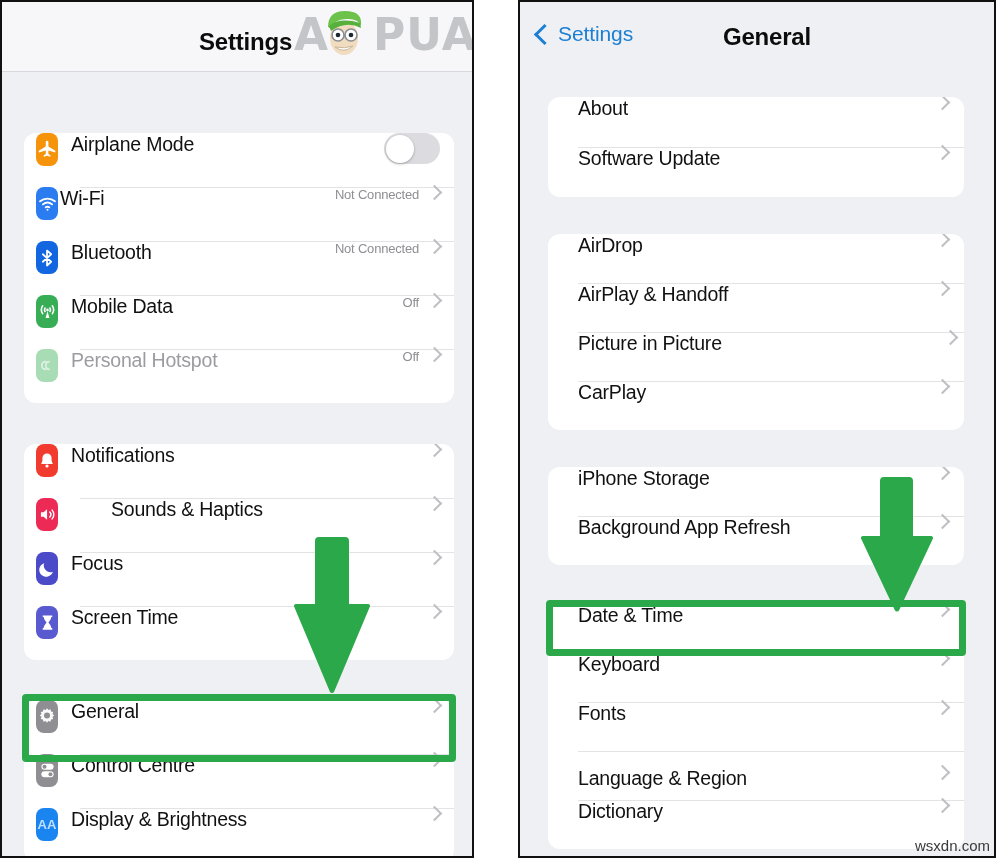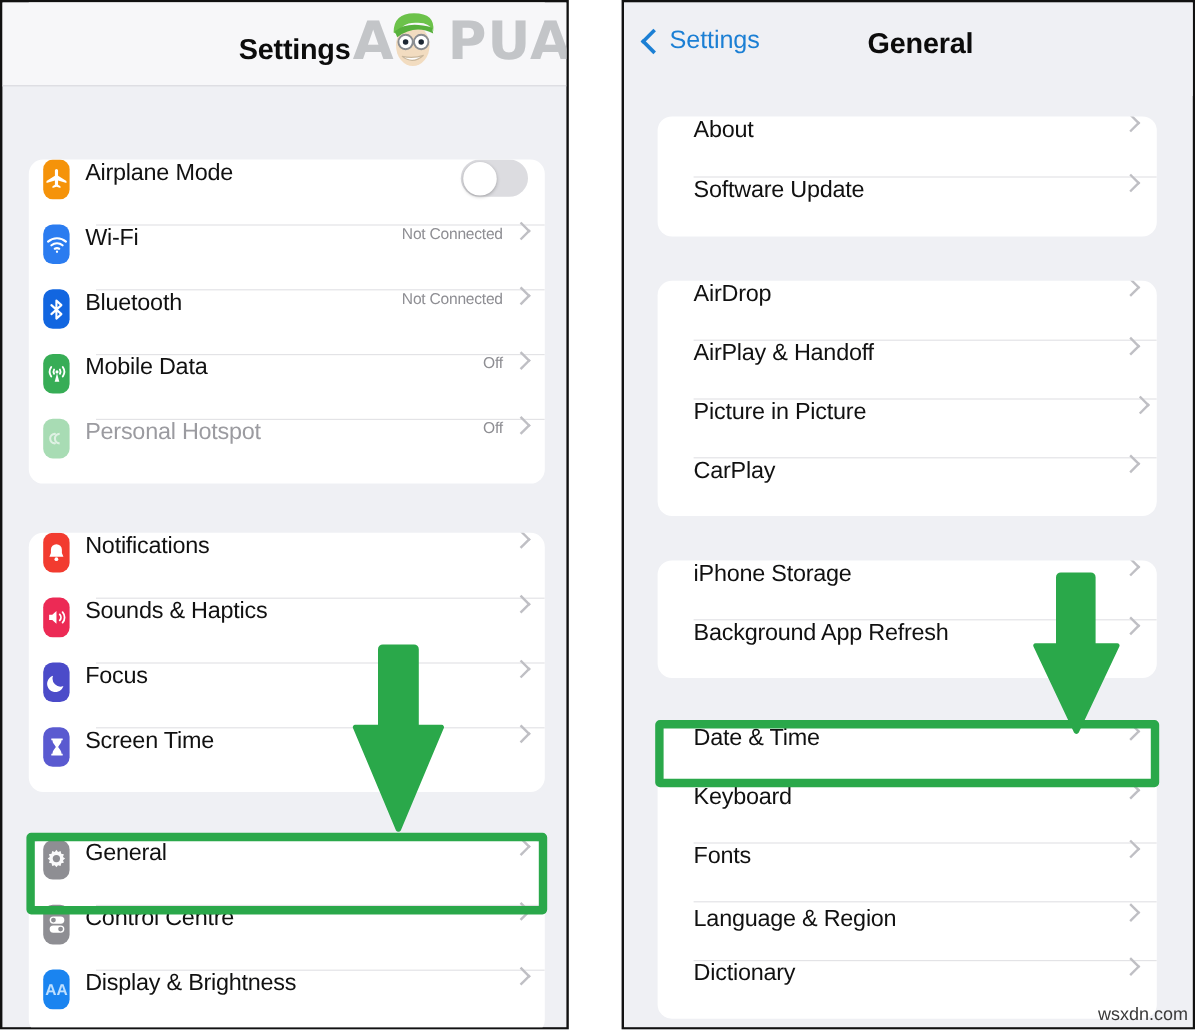--- a/index.html
+++ b/index.html
@@ -124,21 +124,21 @@
 
       <div class="row row-left-inset" style="padding:0 14px 0 12px;">
         <span class="ico" style="background:#2b7cf0;">
           <svg width="21" height="21" viewBox="0 0 24 24" fill="none" stroke="#fff" stroke-width="2.1" stroke-linecap="round">
             <path d="M3.5 9.5a13 13 0 0 1 17 0"></path>
             <path d="M6.7 13a8.6 8.6 0 0 1 10.6 0"></path>
             <path d="M9.9 16.3a4.2 4.2 0 0 1 4.2 0"></path>
             <circle cx="12" cy="19.2" r="1.1" fill="#fff" stroke="none"></circle>
           </svg>
         </span>
-        <span class="lbl" style="margin-left:13px;">Wi-Fi</span>
+        <span class="lbl" style="margin-left:2px;">Wi-Fi</span>
         <span class="val">Not Connected</span>
         <span class="chev"></span>
       </div>
 
       <div class="row row-left-inset" style="padding:0 14px 0 12px;">
         <span class="ico" style="background:#1266e0;">
           <svg width="20" height="20" viewBox="0 0 24 24" fill="none" stroke="#fff" stroke-width="2.1" stroke-linejoin="round" stroke-linecap="round">
             <path d="M7 7.5 17 16.5 12 21V3l5 4.5L7 16.5"></path>
           </svg>
         </span>
@@ -181,21 +181,21 @@
         <span class="ico" style="background:#f23b2f;">
           <svg width="20" height="20" viewBox="0 0 24 24" fill="#fff">
             <path d="M12 3a5.5 5.5 0 0 0-5.5 5.5v3.3L5 15.5h14l-1.5-3.7V8.5A5.5 5.5 0 0 0 12 3z"></path>
             <circle cx="12" cy="18" r="1.9"></circle>
           </svg>
         </span>
         <span class="lbl" style="margin-left:13px;">Notifications</span>
         <span class="chev chev-solo"></span>
       </div>
 
-      <div class="row row-left-inset" style="padding:0 14px 0 12px;">
+      <div class="row row-left-inset" style="padding:0 14px 0 12px;gap:40px;">
         <span class="ico" style="background:#ec2a55;">
           <svg width="21" height="21" viewBox="0 0 24 24" fill="none" stroke="#fff" stroke-width="1.7" stroke-linecap="round">
             <path d="M4.5 9.5h3L11.5 6v12L7.5 14.5h-3z" fill="#fff" stroke="none"></path>
             <path d="M14.6 9.2a4 4 0 0 1 0 5.6"></path>
             <path d="M17.3 7a7.5 7.5 0 0 1 0 10"></path>
           </svg>
         </span>
         <span class="lbl" style="margin-left:13px;">Sounds &amp; Haptics</span>
         <span class="chev chev-solo"></span>
       </div>
@@ -319,21 +319,21 @@
         <span class="chev chev-solo"></span>
       </div>
       <div class="row row-ind" style="height:49px;padding:0 16px 0 30px;">
         <span class="lbl">Keyboard</span>
         <span class="chev chev-solo"></span>
       </div>
       <div class="row row-ind" style="height:49px;padding:0 16px 0 30px;">
         <span class="lbl">Fonts</span>
         <span class="chev chev-solo"></span>
       </div>
-      <div class="row row-ind" style="height:49px;padding:4px 16px 0 30px;">
+      <div class="row row-ind" style="height:49px;padding:16px 16px 0 30px;">
         <span class="lbl">Language &amp; Region</span>
         <span class="chev chev-solo"></span>
       </div>
       <div class="row row-ind" style="height:49px;padding:0 16px 0 30px;">
         <span class="lbl">Dictionary</span>
         <span class="chev chev-solo"></span>
       </div>
     </div>
 
     <svg class="arrow" style="left:336px;top:472px;width:82px;height:140px;" viewBox="0 0 82 140">

